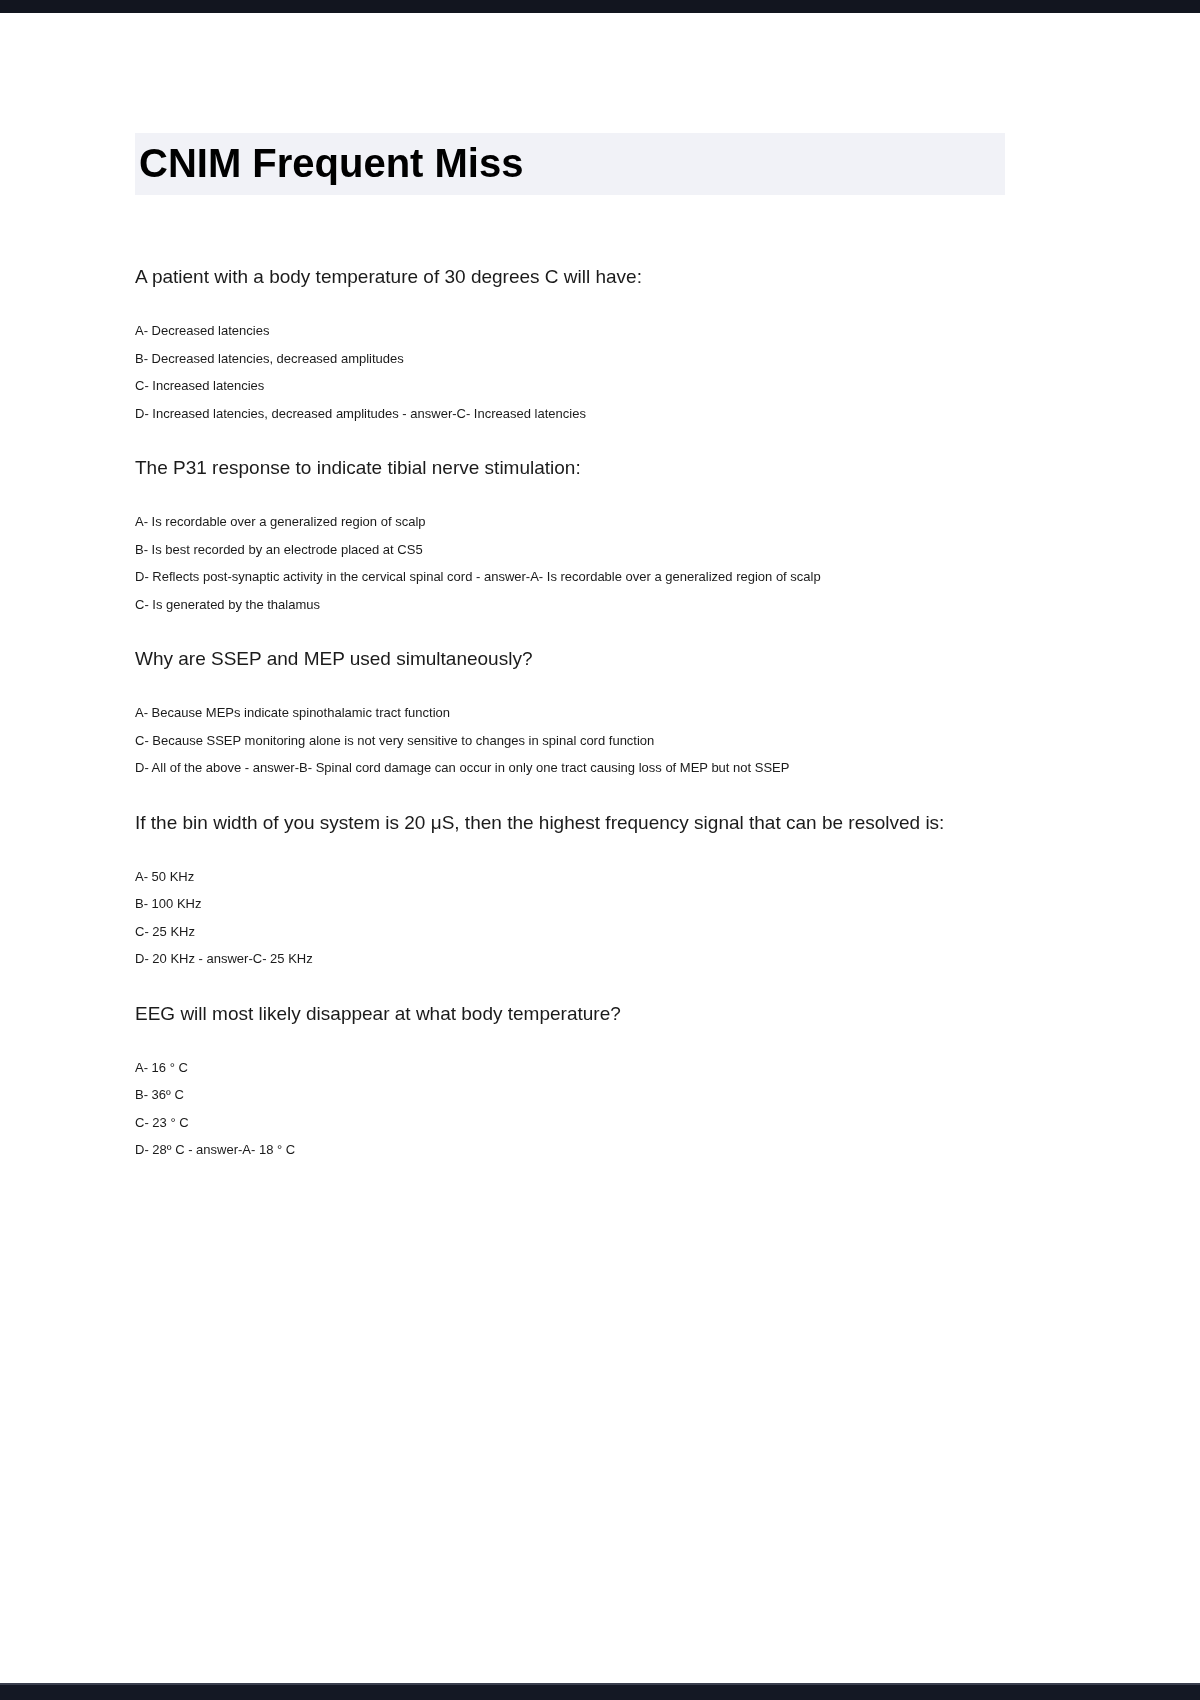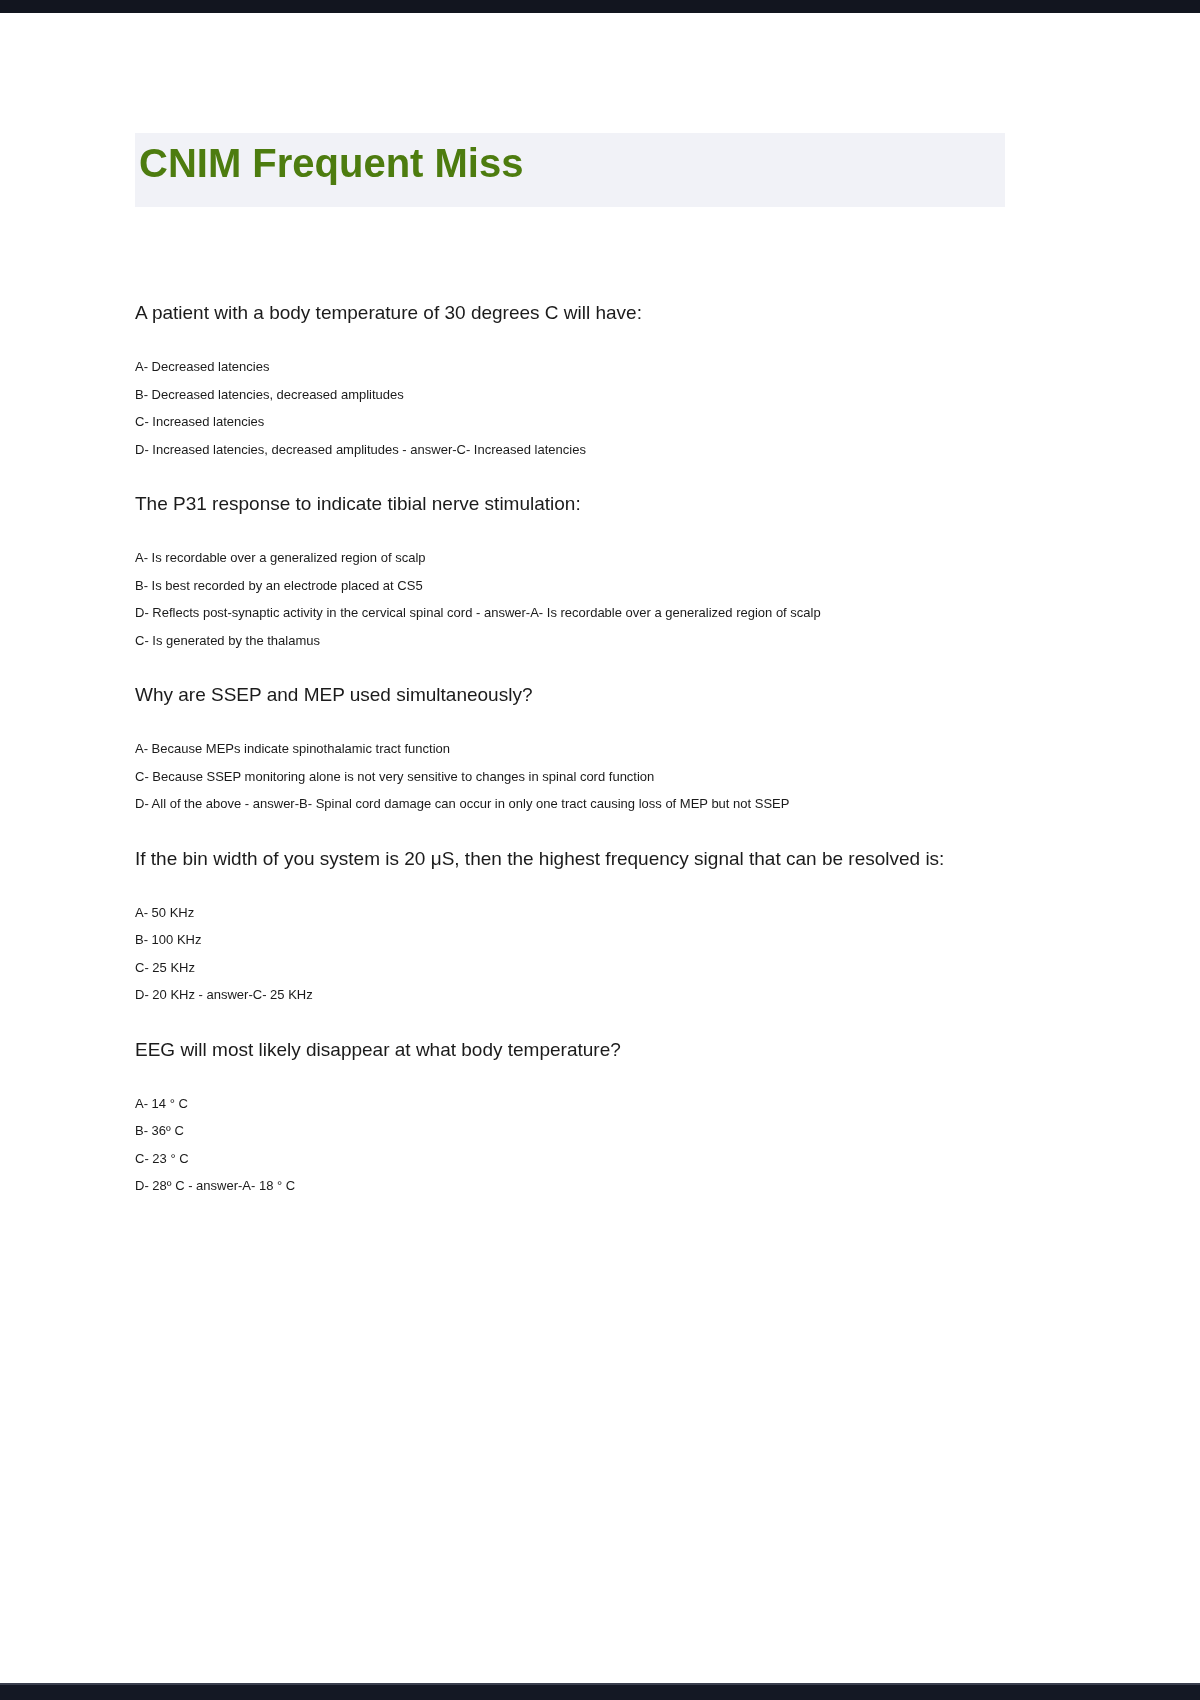--- a/index.html
+++ b/index.html
@@ -33,28 +33,28 @@
     position: absolute;
     top: 13px;
     left: 0;
     width: 1200px;
     padding: 0 135px;
   }
   .doc-title {
     margin: 120px 0 0 0;
     width: 870px;
     background: #f1f2f7;
-    color: #4d7c0f;
+    color: #000000;
     font-size: 40px;
     line-height: 47px;
     font-weight: bold;
-    padding: 7px 0 20px 4px;
+    padding: 7px 0 8px 4px;
   }
   .questions {
-    margin-top: 92px;
+    margin-top: 68px;
     width: 930px;
   }
   .question {
     margin-bottom: 27px;
   }
   .q-prompt {
     margin: 0 0 27px 0;
     font-size: 19px;
     line-height: 27px;
   }
@@ -108,21 +108,21 @@
           <p class="q-option">A- 50 KHz</p>
           <p class="q-option">B- 100 KHz</p>
           <p class="q-option">C- 25 KHz</p>
           <p class="q-option">D- 20 KHz - answer-C- 25 KHz</p>
         </div>
   </div>
 
   <div class="question">
     <p class="q-prompt">EEG will most likely disappear at what body temperature?</p>
     <div class="q-options">
-          <p class="q-option">A- 14 ° C</p>
+          <p class="q-option">A- 16 ° C</p>
           <p class="q-option">B- 36º C</p>
           <p class="q-option">C- 23 ° C</p>
           <p class="q-option">D- 28º C - answer-A- 18 ° C</p>
         </div>
   </div>
 </div>
 </div>
 
 <div class="edge-bar-bottom"></div>
 

